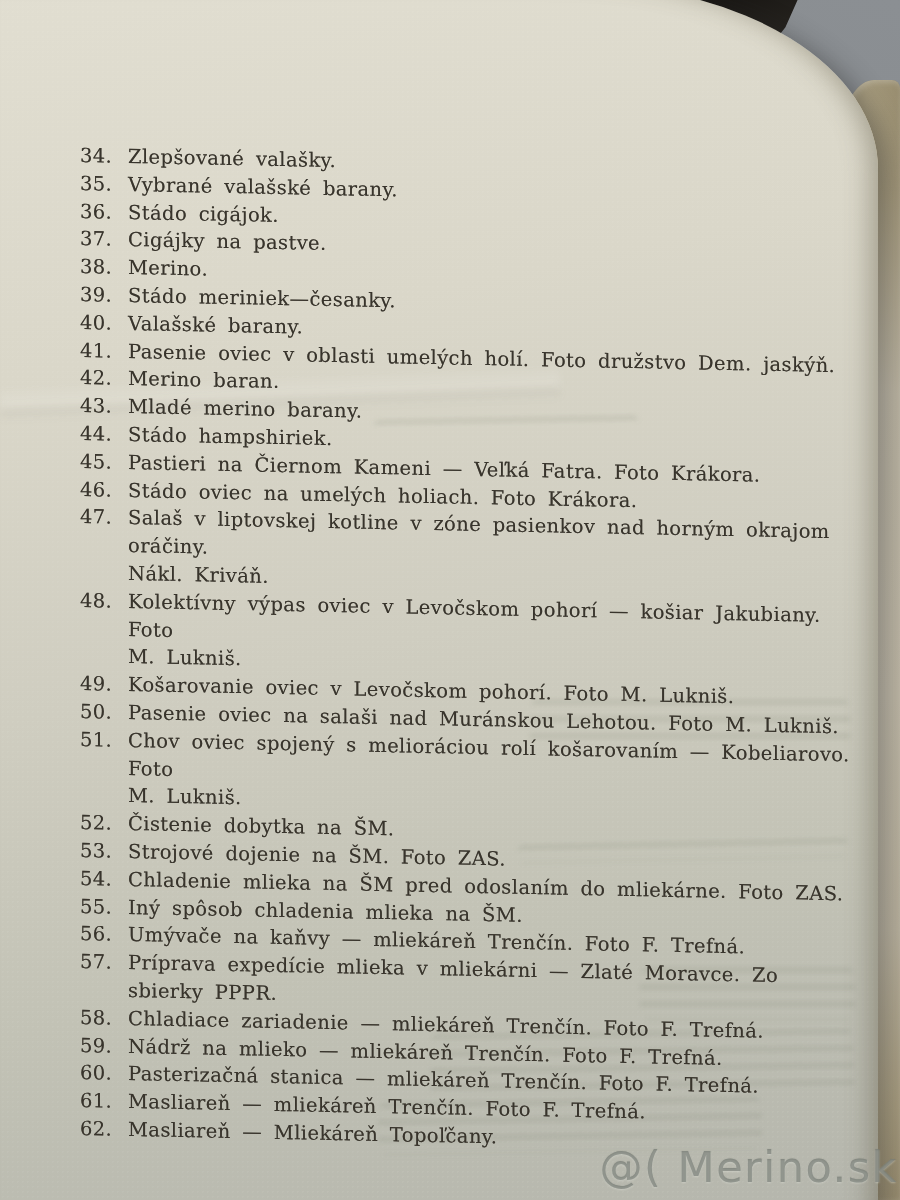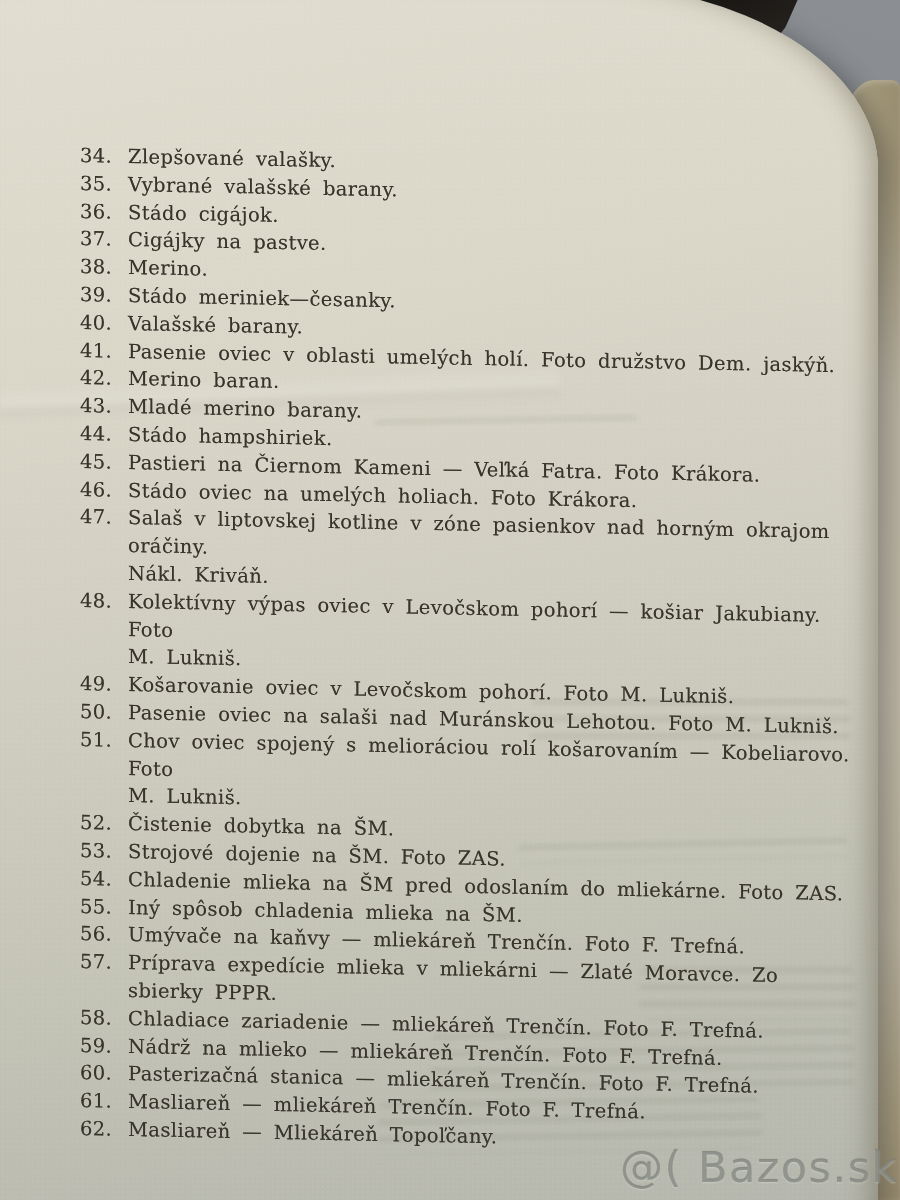--- a/index.html
+++ b/index.html
@@ -121,15 +121,15 @@
         <li><span class="num">56.</span><span class="t1">Umývače na kaňvy — mliekáreň Trenčín. Foto F. Trefná.</span></li>
         <li><span class="num">57.</span><span class="t1">Príprava expedície mlieka v mliekárni — Zlaté Moravce. Zo sbierky PPPR.</span></li>
         <li><span class="num">58.</span><span class="t1">Chladiace zariadenie — mliekáreň Trenčín. Foto F. Trefná.</span></li>
         <li><span class="num">59.</span><span class="t1">Nádrž na mlieko — mliekáreň Trenčín. Foto F. Trefná.</span></li>
         <li><span class="num">60.</span><span class="t1">Pasterizačná stanica — mliekáreň Trenčín. Foto F. Trefná.</span></li>
         <li><span class="num">61.</span><span class="t1">Masliareň — mliekáreň Trenčín. Foto F. Trefná.</span></li>
         <li><span class="num">62.</span><span class="t1">Masliareň — Mliekáreň Topoľčany.</span></li>
       </ul>
   </div>
 
-  <div class="watermark">@( Bazos.sk</div>
+  <div class="watermark">@( Merino.sk</div>
 
 </div>
 
 </body></html>

